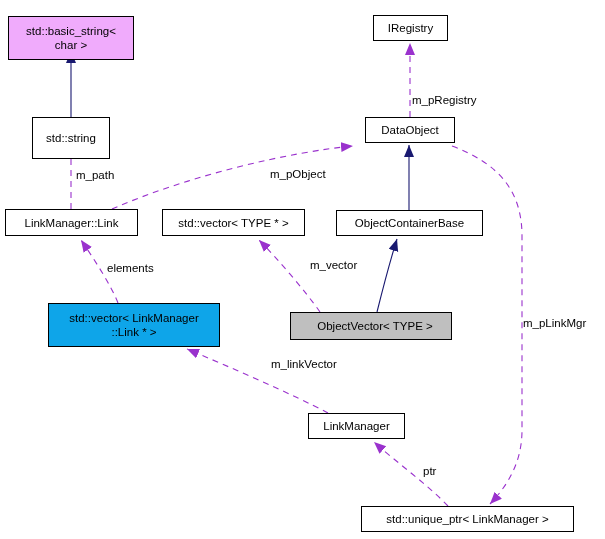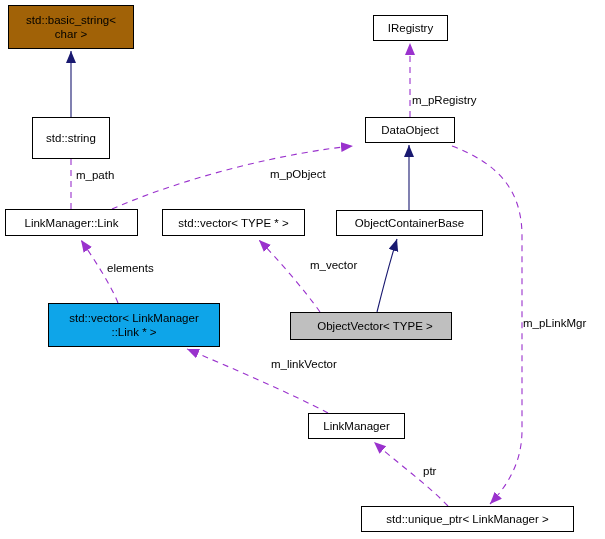--- a/index.html
+++ b/index.html
@@ -59,21 +59,21 @@
     <path class="edge edge--dashed edge-usage" d="M 410 117 L 410 43" marker-end="url(#arrow-usage)" style="stroke: rgb(154, 50, 205);"></path>
     <path class="edge edge--dashed edge-usage" d="M 71 209 L 71 145" marker-end="url(#arrow-usage)" style="stroke: rgb(154, 50, 205);"></path>
     <path class="edge edge--dashed edge-usage" d="M 112 209 C 190 175 290 152 353 146" marker-end="url(#arrow-usage)" style="stroke: rgb(154, 50, 205);"></path>
     <path class="edge edge--dashed edge-usage" d="M 118 303 C 111 285 94 259 81 240" marker-end="url(#arrow-usage)" style="stroke: rgb(154, 50, 205);"></path>
     <path class="edge edge--dashed edge-usage" d="M 320 312 C 306 292 277 258 259 240" marker-end="url(#arrow-usage)" style="stroke: rgb(154, 50, 205);"></path>
     <path class="edge edge--dashed edge-usage" d="M 328 413 C 292 394 232 368 187 349" marker-end="url(#arrow-usage)" style="stroke: rgb(154, 50, 205);"></path>
     <path class="edge edge--dashed edge-usage" d="M 448 506 C 427 484 396 462 374 442" marker-end="url(#arrow-usage)" style="stroke: rgb(154, 50, 205);"></path>
     <path class="edge edge--dashed edge-usage" d="M 452 146 C 500 164 522 192 522 236 L 522 430 C 522 462 508 485 490 504" marker-end="url(#arrow-usage)" style="stroke: rgb(154, 50, 205);"></path>
   </svg>
 
-  <div class="node" style="left: 8px; top: 5px; width: 126px; height: 44px; border-color: rgb(0, 0, 0); background: #a16207; color: rgb(0, 0, 0);">
+  <div class="node" style="left: 8px; top: 16px; width: 126px; height: 44px; border-color: rgb(0, 0, 0); background: #f0abfc; color: rgb(0, 0, 0);">
     <span>std::basic_string&lt;</span>
     <span>char &gt;</span>
   </div>
 
   <div class="node" style="left: 373px; top: 15px; width: 75px; height: 26px; border-color: rgb(0, 0, 0); background: rgb(255, 255, 255); color: rgb(0, 0, 0);">
     <span>IRegistry</span>
   </div>
 
   <div class="node" style="left: 32px; top: 117px; width: 78px; height: 42px; border-color: rgb(0, 0, 0); background: rgb(255, 255, 255); color: rgb(0, 0, 0);">
     <span>std::string</span>

